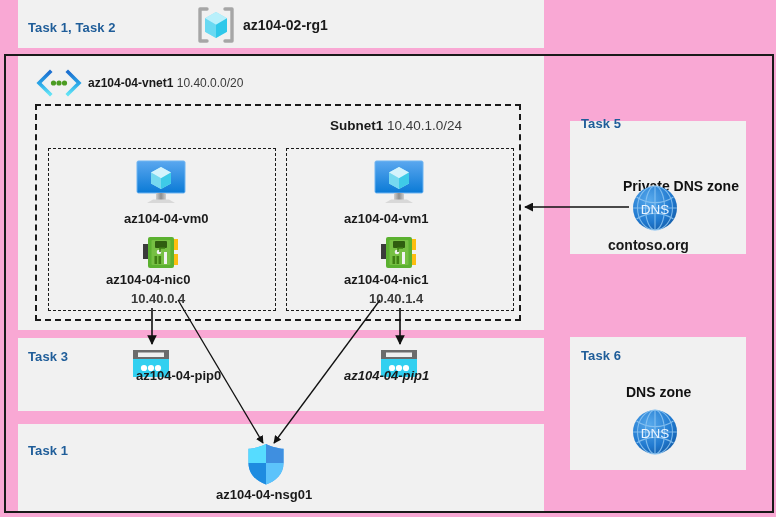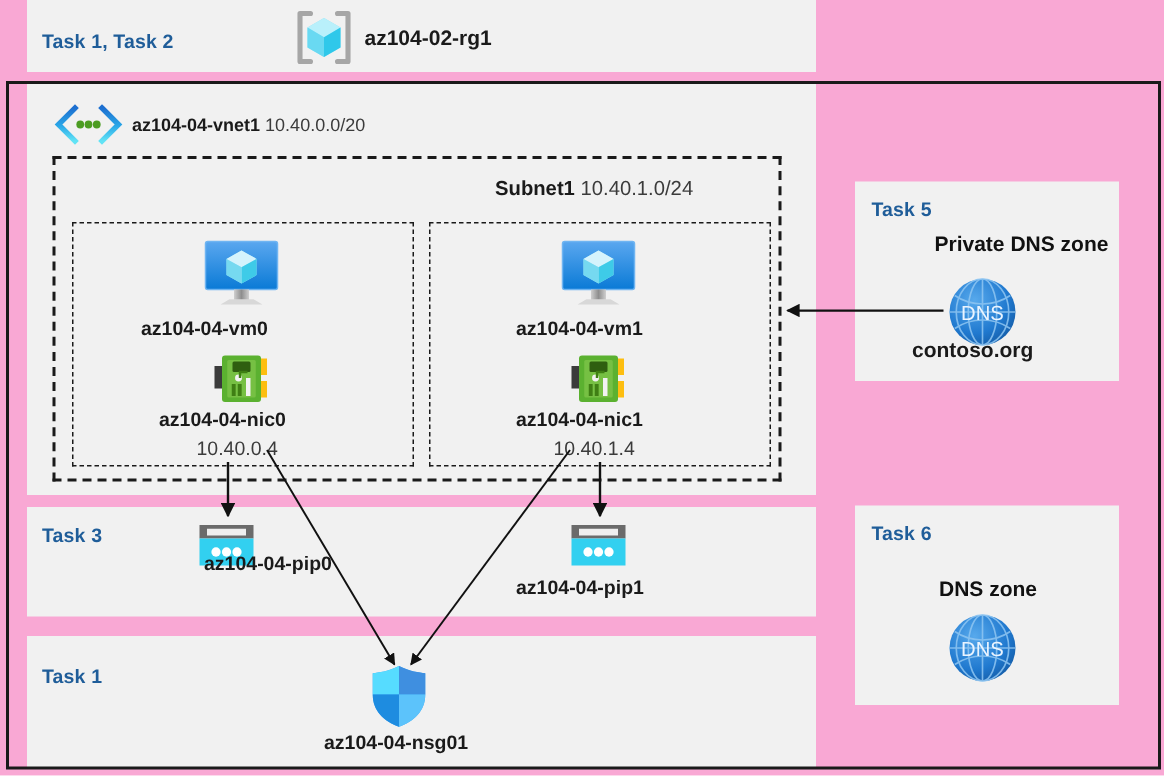--- a/index.html
+++ b/index.html
@@ -56,21 +56,21 @@
     font-weight: bold;
     font-size: 13px;
     color: #1a1a1a;
     white-space: nowrap;
   }
   .res-sub {
     position: absolute;
     font-size: 13px;
     color: #3b3b3b;
     white-space: nowrap;
-    font-weight: normal;
+    font-weight: bold;
   }
   .hdr {
     position: absolute;
     font-size: 13.5px;
     color: #1a1a1a;
     white-space: nowrap;
   }
   .hdr b { font-weight: bold; }
   .hdr .cidr { font-weight: normal; color: #3b3b3b; }
   .title-big {
@@ -176,21 +176,21 @@
       <rect x="23" y="35" width="10" height="7" fill="url(#vmstand)"></rect>
       <path d="M14 45 L42 45 L36 41.5 L20 41.5 Z" fill="#d8d8d8"></path>
 
       <polygon points="28,9 38,14.6 38,25.4 28,31 18,25.4 18,14.6" fill="#9fe4f7"></polygon>
       <polygon points="28,9 38,14.6 28,20.2 18,14.6" fill="#d5f3fc"></polygon>
       <polygon points="28,20.2 38,14.6 38,25.4 28,31" fill="#3ecbe8"></polygon>
       <polygon points="28,20.2 28,31 18,25.4 18,14.6" fill="#76d9f0"></polygon>
     </svg>
   </div>
 
-  <div class="res-name" style="left:94px; top:211px;">az104-04-vm0</div>
+  <div class="res-name" style="left:124px; top:211px;">az104-04-vm0</div>
 
   <div class="icon" style="left:139px; top:234px;">
     <svg width="44" height="38" viewBox="0 0 44 38">
       <rect x="4" y="10" width="7" height="15" fill="#3b3b3b"></rect>
       <rect x="33" y="5" width="6" height="11" fill="#fdbe10"></rect>
       <rect x="33" y="20" width="6" height="11" fill="#fdbe10"></rect>
       <rect x="9" y="3" width="26" height="31" rx="2" fill="#5bb130"></rect>
       <rect x="12.5" y="6" width="19" height="25" rx="1" fill="#76c043"></rect>
       <rect x="16" y="7" width="12" height="7" rx="1" fill="#2f5e10"></rect>
       <circle cx="20" cy="18" r="2.3" fill="#f2f2f2"></circle>
@@ -260,38 +260,38 @@
   <div class="icon" style="left:379px; top:348px;">
     <svg width="40" height="32" viewBox="0 0 40 32">
       <rect x="2" y="2" width="36" height="9" fill="#6b6b6b"></rect>
       <rect x="7" y="4.5" width="26" height="4.5" fill="#efefef"></rect>
       <rect x="2" y="11" width="36" height="18" fill="#32d0f0"></rect>
       <circle cx="13" cy="20" r="3.1" fill="#ffffff"></circle>
       <circle cx="20" cy="20" r="3.1" fill="#ffffff"></circle>
       <circle cx="27" cy="20" r="3.1" fill="#ffffff"></circle>
     </svg>
   </div>
-  <div class="res-name" style="left:344px; top:384px;">az104-04-pip1</div>
+  <div class="res-name" style="left:344px; top:368px;font-style:italic;">az104-04-pip1</div>
 
   <div class="task-label" style="left:28px; top:443px;">Task 1</div>
 
   <div class="icon" style="left:246px; top:442px;">
     <svg width="40" height="44" viewBox="0 0 40 44">
       <path d="M20 2 C13 5.5 6.5 6.5 2.5 6.8 L2.5 21 C2.5 32 10 39 20 42.5 C30 39 37.5 32 37.5 21 L37.5 6.8 C33.5 6.5 27 5.5 20 2 Z" fill="#3ba4f5"></path>
       <path d="M20 2 C13 5.5 6.5 6.5 2.5 6.8 L2.5 21 L20 21 Z" fill="#56dcff"></path>
       <path d="M20 2 C27 5.5 33.5 6.5 37.5 6.8 L37.5 21 L20 21 Z" fill="#3f8fe0"></path>
       <path d="M2.5 21 L20 21 L20 42.5 C10 39 2.5 32 2.5 21 Z" fill="#1e8ce0"></path>
       <path d="M37.5 21 L20 21 L20 42.5 C30 39 37.5 32 37.5 21 Z" fill="#5cc3fb"></path>
     </svg>
   </div>
   <div class="res-name" style="left:216px; top:487px;">az104-04-nsg01</div>
 
-  <div class="task-label" style="left:581px; top:132px;">Task 5</div>
-
-  <div class="title-big" style="left:597px; top:154px;padding-left:26px;">Private DNS zone</div>
+  <div class="task-label" style="left:581px; top:116px;">Task 5</div>
+
+  <div class="title-big" style="left:597px; top:178px;padding-left:26px;">Private DNS zone</div>
 
   <div class="icon" style="left:631px; top:184px;">
     <svg width="48" height="48" viewBox="0 0 48 48">
       <defs>
         <radialGradient id="globegrad" cx="38%" cy="32%" r="72%">
           <stop offset="0%" stop-color="#57a9ec"></stop>
           <stop offset="70%" stop-color="#2079cf"></stop>
           <stop offset="100%" stop-color="#1660ac"></stop>
         </radialGradient>
       </defs>
@@ -301,21 +301,21 @@
         <ellipse cx="24" cy="24" rx="17.5" ry="22"></ellipse>
         <line x1="24" y1="2" x2="24" y2="46"></line>
         <line x1="2" y1="24" x2="46" y2="24"></line>
         <path d="M5.5 13 A 33 33 0 0 0 42.5 13"></path>
         <path d="M5.5 35 A 33 33 0 0 1 42.5 35"></path>
       </g>
       <text x="24" y="29.5" text-anchor="middle" font-family="'Liberation Sans', sans-serif" font-size="13.5" fill="#eaf4ff">DNS</text>
     </svg>
   </div>
 
-  <div class="res-name" style="left:608px; top:225px; font-size:14px;text-align:center;">contoso.org</div>
+  <div class="res-name" style="left:608px; top:237px; font-size:14px;text-align:center;">contoso.org</div>
 
   <div class="task-label" style="left:581px; top:348px;">Task 6</div>
 
   <div class="title-big" style="left:626px; top:384px;">DNS zone</div>
 
   <div class="icon" style="left:631px; top:408px;">
     <svg width="48" height="48" viewBox="0 0 48 48">
       <circle cx="24" cy="24" r="22" fill="url(#globegrad)"></circle>
       <g fill="none" stroke="#8fc6f2" stroke-width="1.1" opacity="0.85">
         <ellipse cx="24" cy="24" rx="9.5" ry="22"></ellipse>

